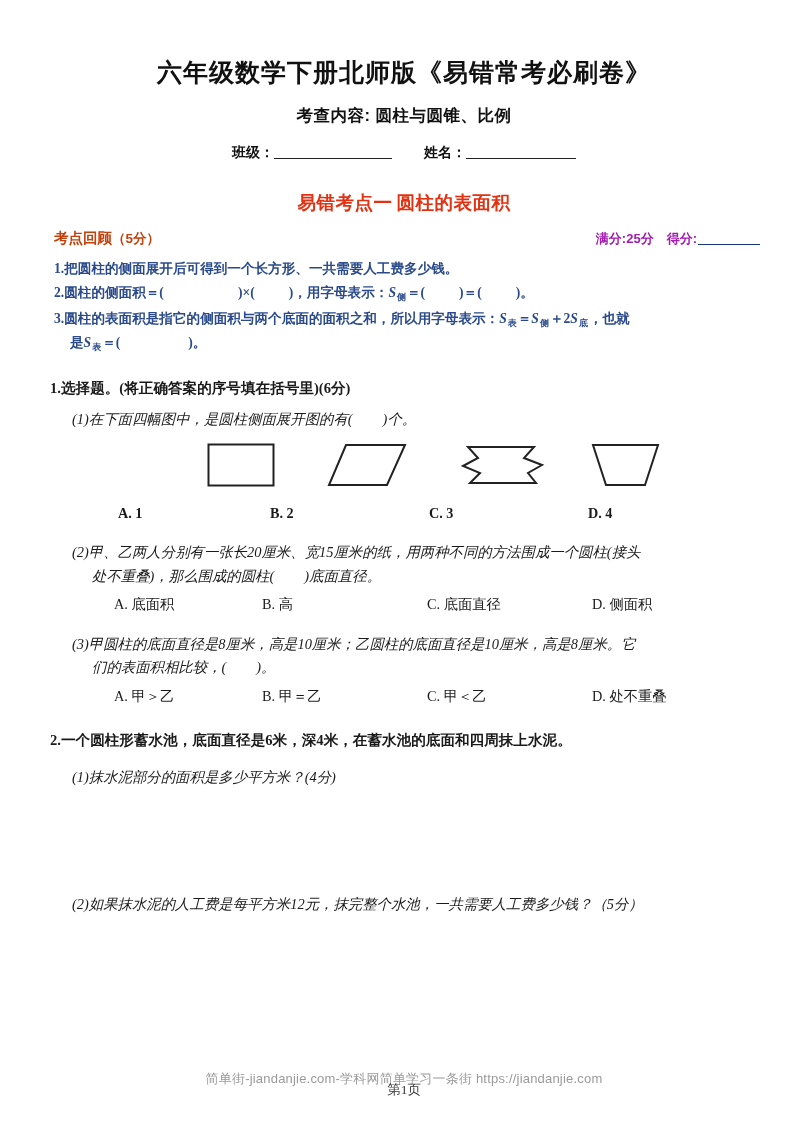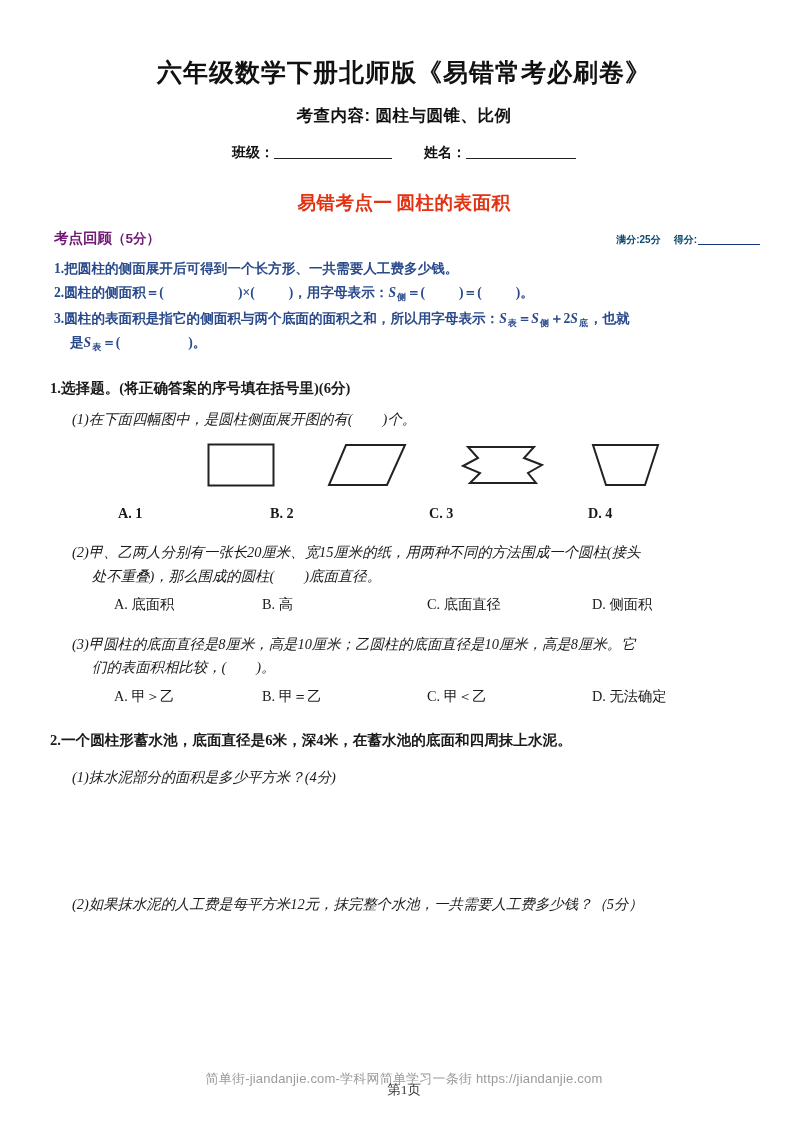--- a/index.html
+++ b/index.html
@@ -80,28 +80,28 @@
     position: relative;
   }
   .review-topline {
     display: flex;
     justify-content: space-between;
     align-items: baseline;
   }
   .review-title {
     font-size: 14.5px;
     font-weight: bold;
-    color: #701a75;
+    color: #c2410c;
     font-family: "Liberation Sans", sans-serif;
   }
   .review-title .pts { font-weight: bold; font-size: 13.5px; }
   .score-box {
-    font-size: 10px;
-    font-weight: bold;
-    color: #0c4a6e;
+    font-size: 13px;
+    font-weight: bold;
+    color: #a21caf;
     font-family: "Liberation Sans", sans-serif;
     white-space: nowrap;
   }
   .score-line {
     display: inline-block;
     width: 62px;
     border-bottom: 1.3px solid #15357f;
     height: 12px;
     vertical-align: -2px;
     margin-left: 1px;
@@ -320,21 +320,21 @@
 
     <div class="q-sub" style="margin-top:16px;">
       <span>(3)</span><span>甲圆柱的底面直径是8厘米，高是10厘米；乙圆柱的底面直径是10厘米，高是8厘米。它</span>
       <span class="cont2"><span>们的表面积相比较，(</span><span class="paren-blank"></span><span>)。</span></span>
     </div>
 
     <div class="opts-row4">
       <span class="opt" style="left:42px;">A. 甲＞乙</span>
       <span class="opt" style="left:190px;">B. 甲＝乙</span>
       <span class="opt" style="left:355px;">C. 甲＜乙</span>
-      <span class="opt" style="left:520px;">D. 无法确定</span>
+      <span class="opt" style="left:520px;">D. 处不重叠</span>
     </div>
   </div>
 
   <div class="q-block">
     <div class="q-top" style="margin-top:20px;">
       <span class="q-num">2.</span><span>一个圆柱形蓄水池，底面直径是6米，深4米，在蓄水池的底面和四周抹上水泥。</span>
     </div>
 
     <div class="q-sub" style="margin-top:14px;">
       <span>(1)抹水泥部分的面积是多少平方米？(4分)</span>

